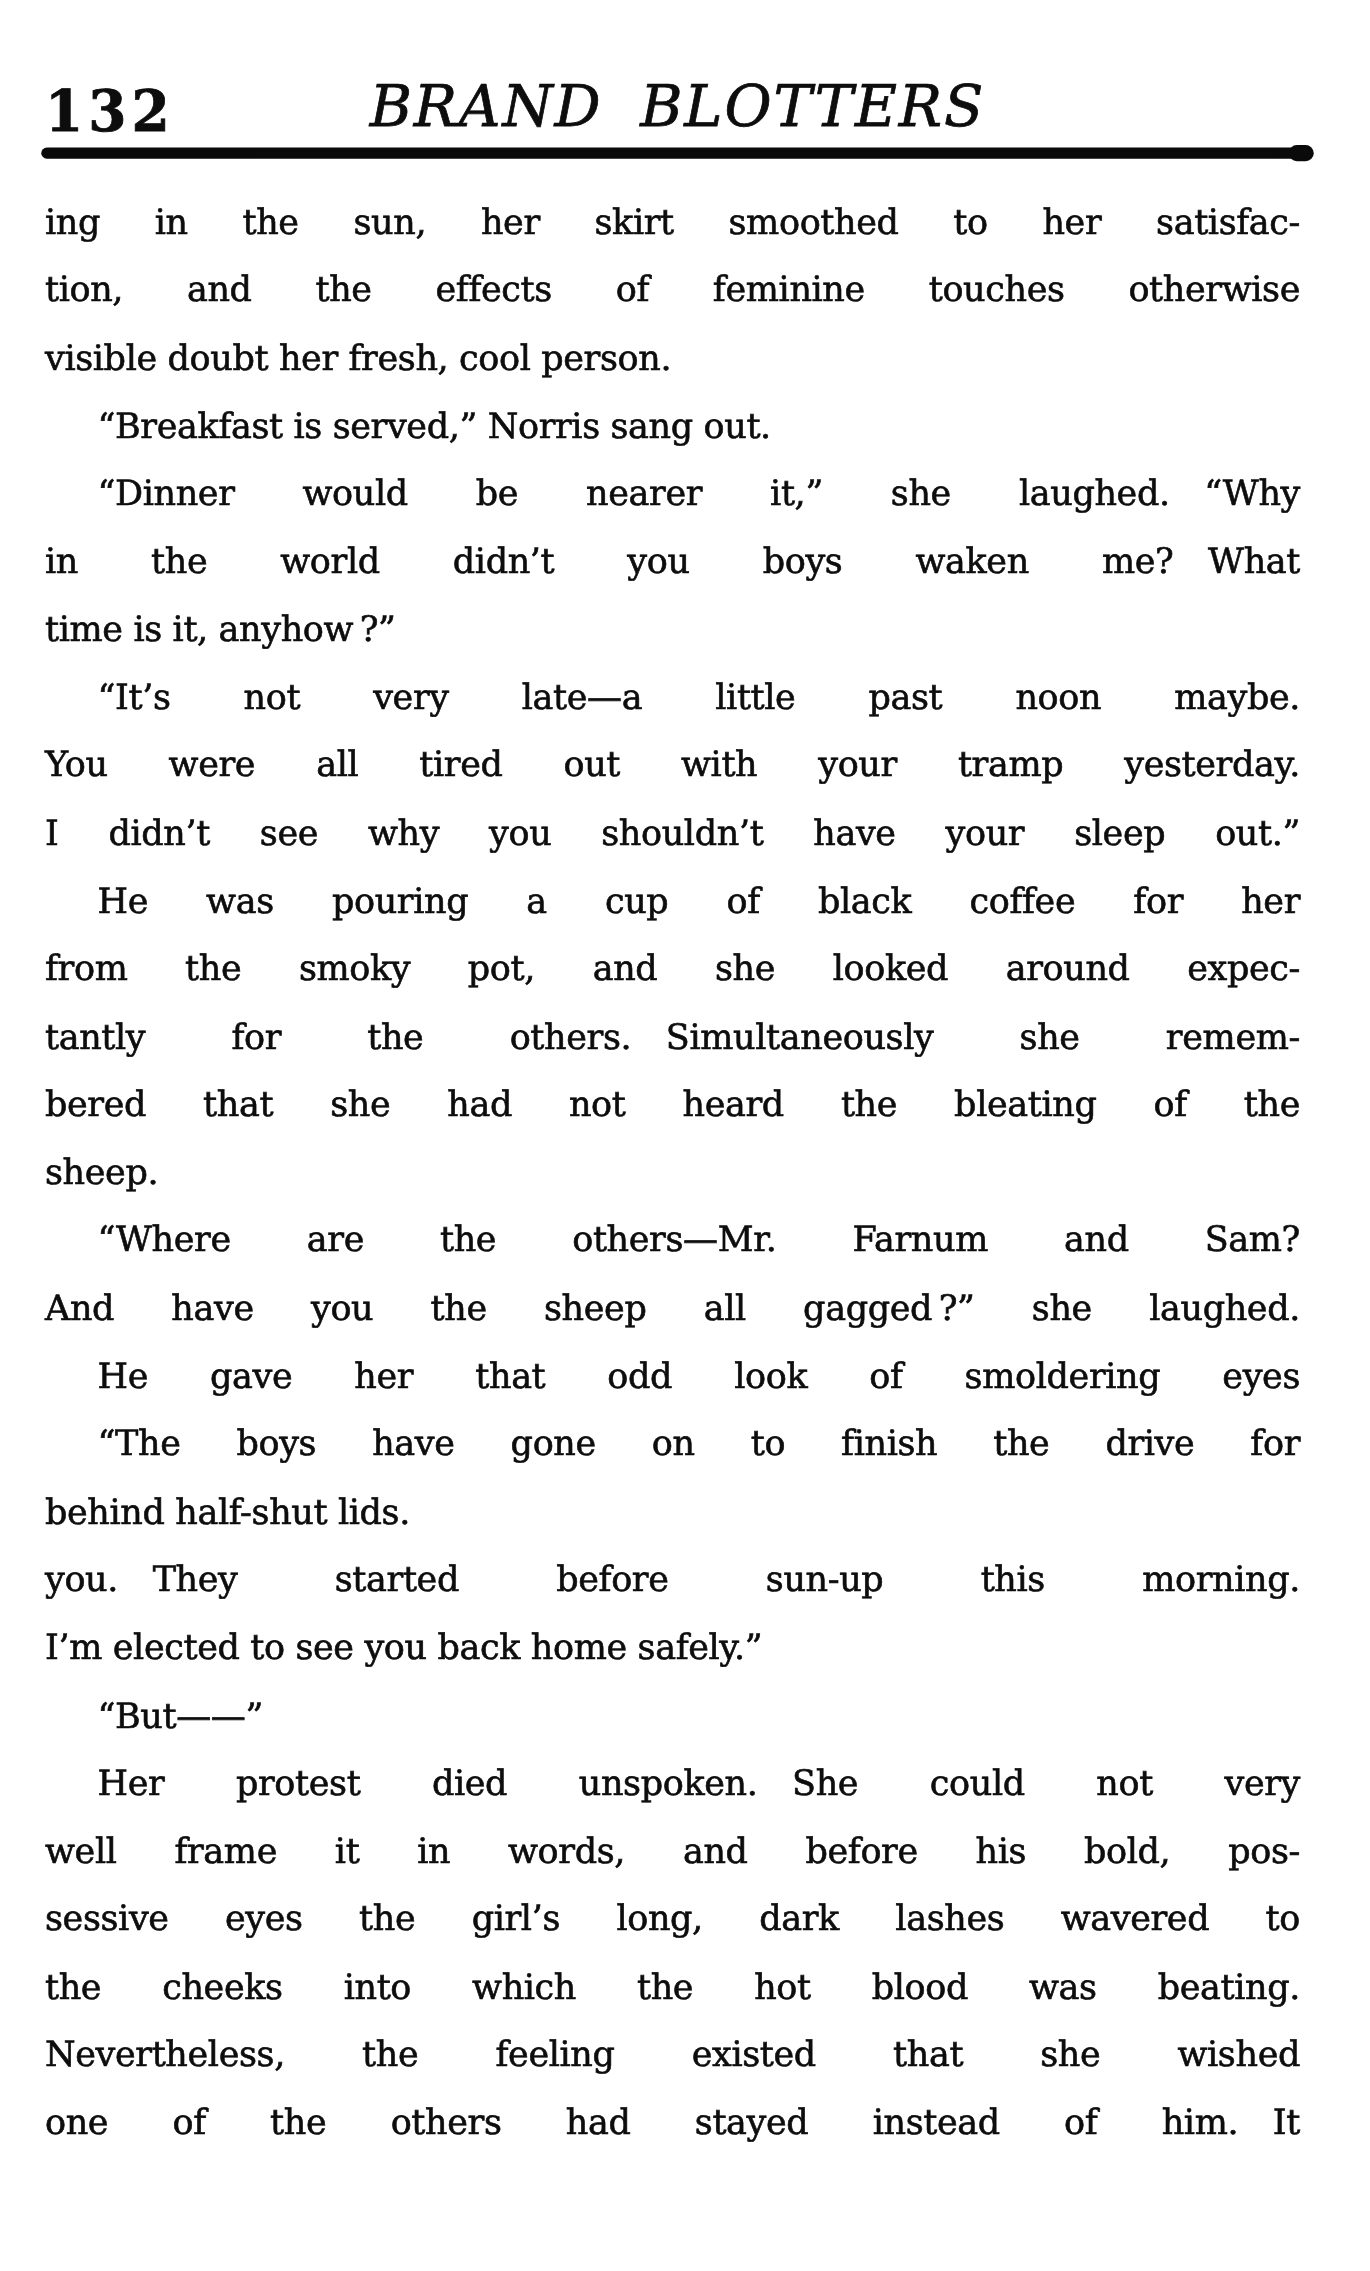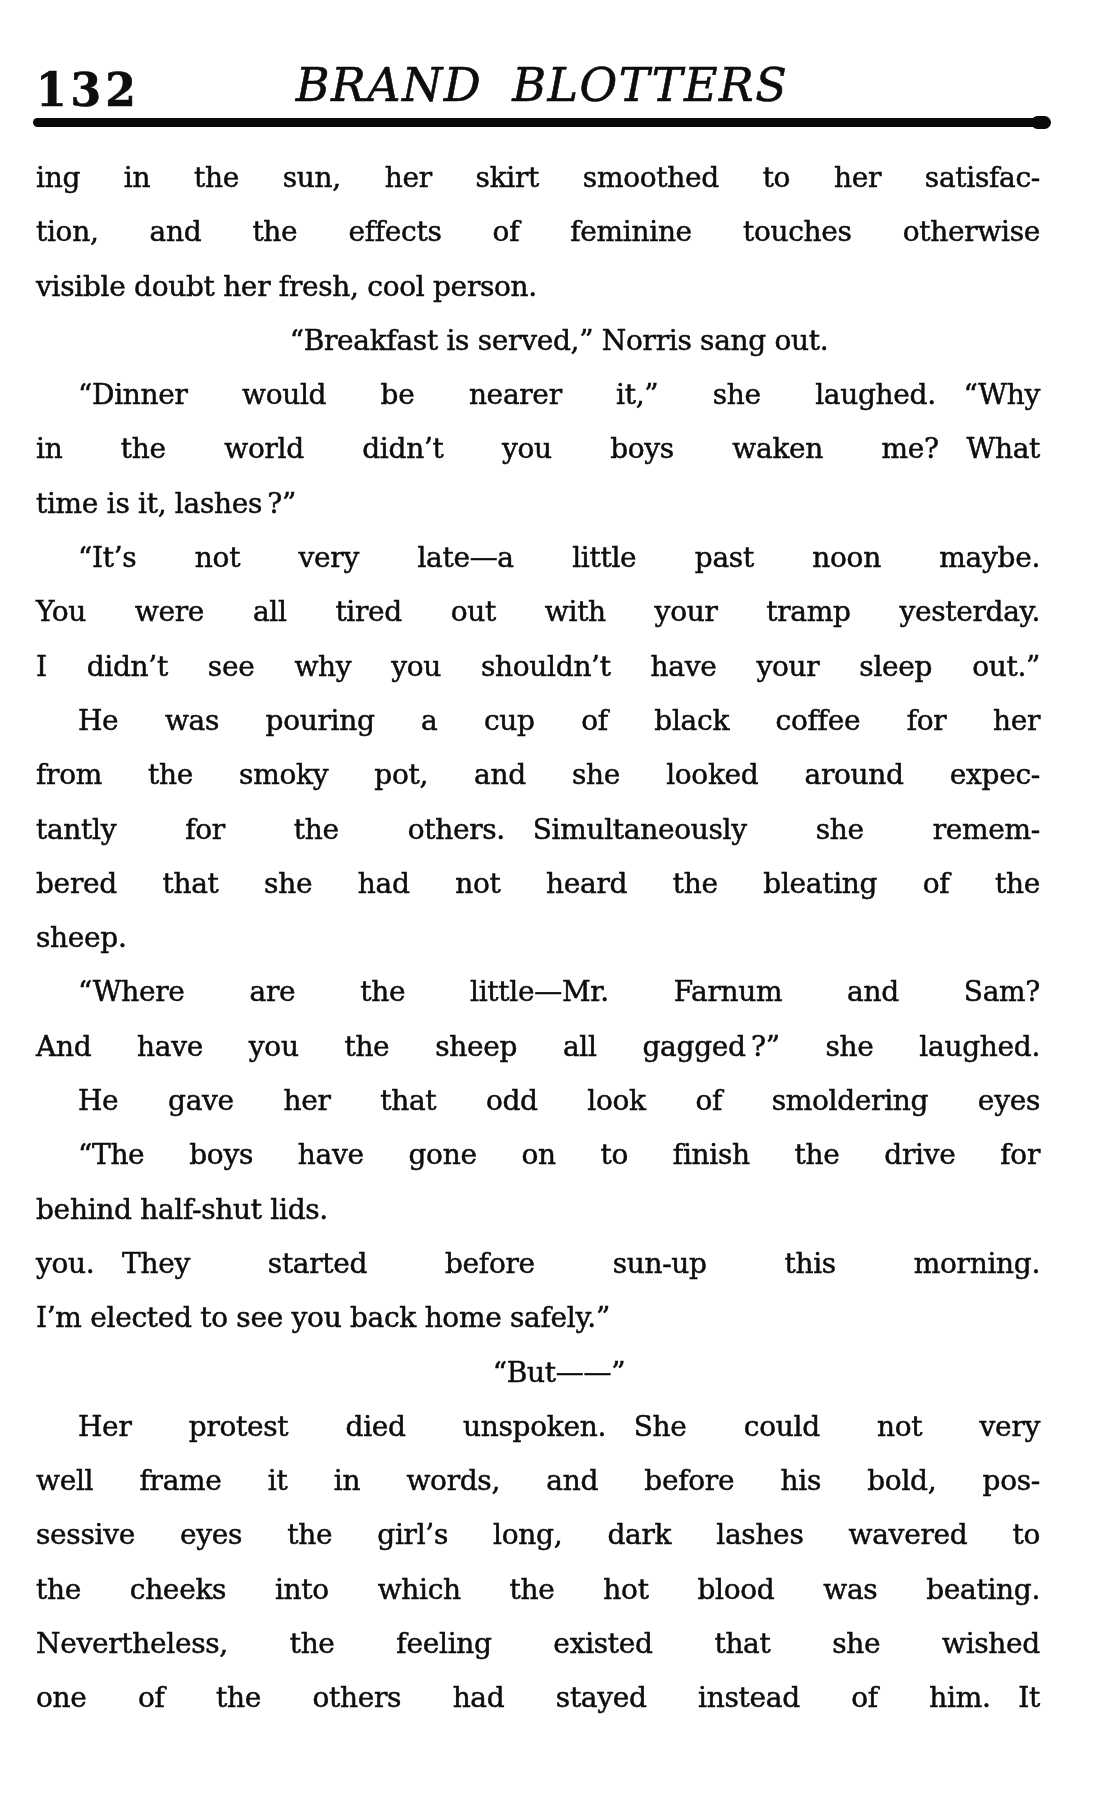--- a/index.html
+++ b/index.html
@@ -83,49 +83,48 @@
   .line {
     min-height: 54.3px;
     white-space: pre-wrap;
   }
   .line.j {
     text-align: justify;
     text-align-last: justify;
   }
   .line.indent {
     padding-left: 42px;
-    text-align: center;
   }
 </style>
 </head>
 <body>
 
 <div class="page">
   <div class="running-header">
     <span class="page-number">132</span>
     <span class="running-title">BRAND BLOTTERS</span>
   </div>
   <div class="header-rule"></div>
   <div class="page-text">
       <div class="line j">ing in the sun, her skirt smoothed to her satisfac-</div>
       <div class="line j">tion, and the effects of feminine touches otherwise</div>
       <div class="line">visible doubt her fresh, cool person.</div>
       <div class="line indent">“Breakfast is served,” Norris sang out.</div>
       <div class="line j indent">“Dinner would be nearer it,” she laughed. “Why</div>
       <div class="line j">in the world didn’t you boys waken me? What</div>
-      <div class="line">time is it, lashes ?”</div>
+      <div class="line">time is it, anyhow ?”</div>
       <div class="line j indent">“It’s not very late—a little past noon maybe.</div>
       <div class="line j">You were all tired out with your tramp yesterday.</div>
       <div class="line j">I didn’t see why you shouldn’t have your sleep out.”</div>
       <div class="line j indent">He was pouring a cup of black coffee for her</div>
       <div class="line j">from the smoky pot, and she looked around expec-</div>
       <div class="line j">tantly for the others. Simultaneously she remem-</div>
       <div class="line j">bered that she had not heard the bleating of the</div>
       <div class="line">sheep.</div>
-      <div class="line j indent">“Where are the little—Mr. Farnum and Sam?</div>
+      <div class="line j indent">“Where are the others—Mr. Farnum and Sam?</div>
       <div class="line j">And have you the sheep all gagged ?” she laughed.</div>
       <div class="line j indent">He gave her that odd look of smoldering eyes</div>
       <div class="line j indent">“The boys have gone on to finish the drive for</div>
       <div class="line">behind half-shut lids.</div>
       <div class="line j">you. They started before sun-up this morning.</div>
       <div class="line">I’m elected to see you back home safely.”</div>
       <div class="line indent">“But——”</div>
       <div class="line j indent">Her protest died unspoken. She could not very</div>
       <div class="line j">well frame it in words, and before his bold, pos-</div>
       <div class="line j">sessive eyes the girl’s long, dark lashes wavered to</div>

